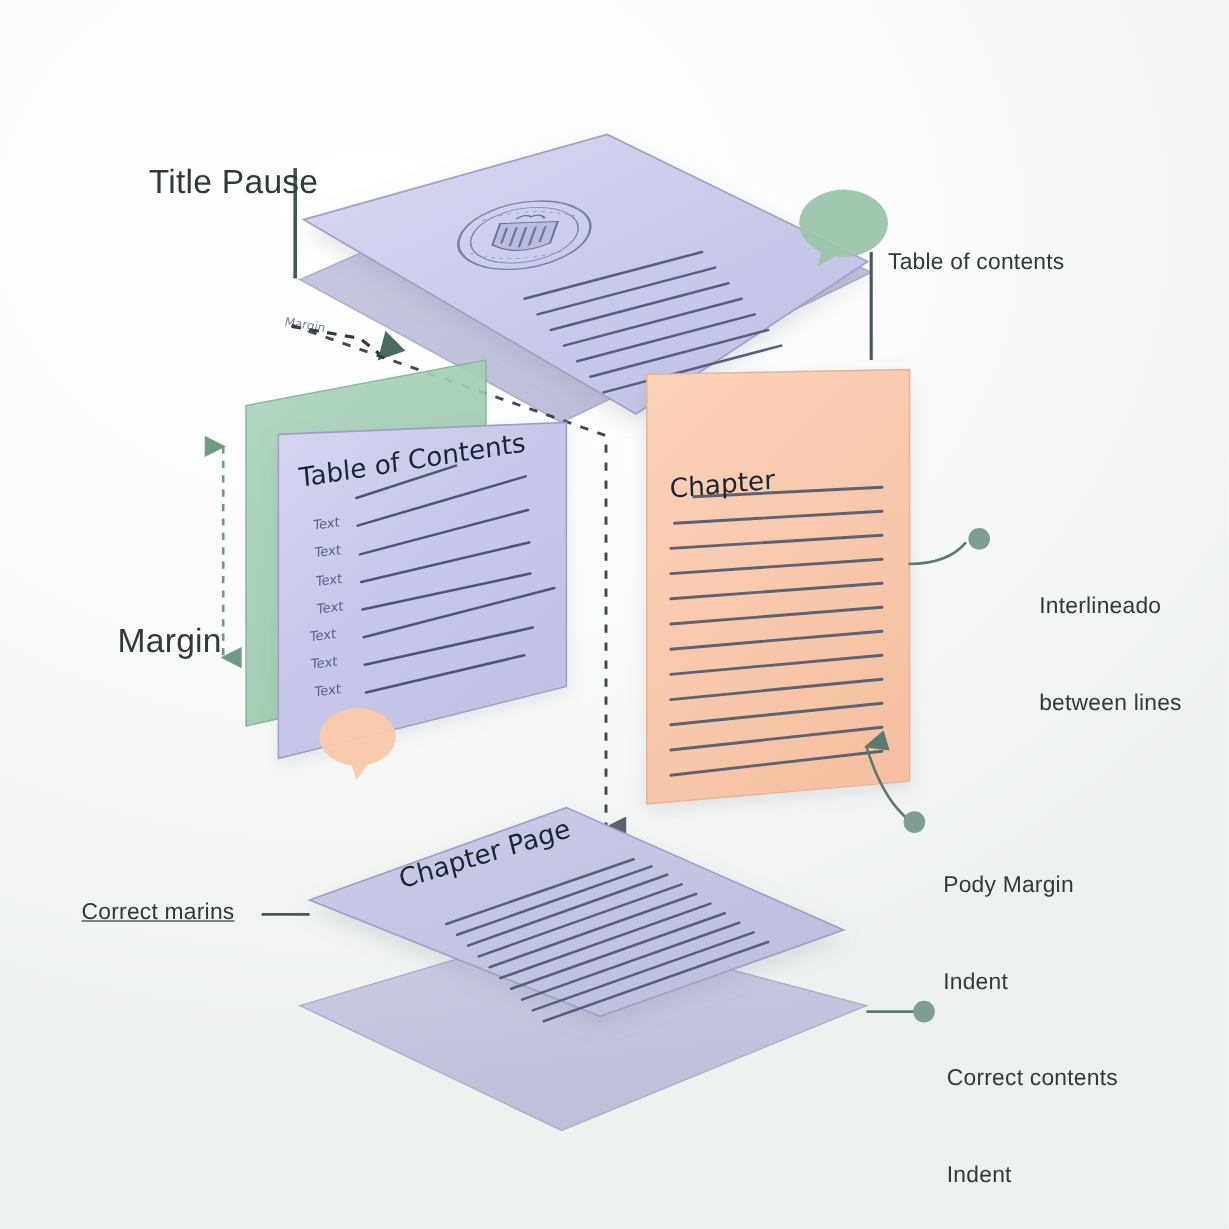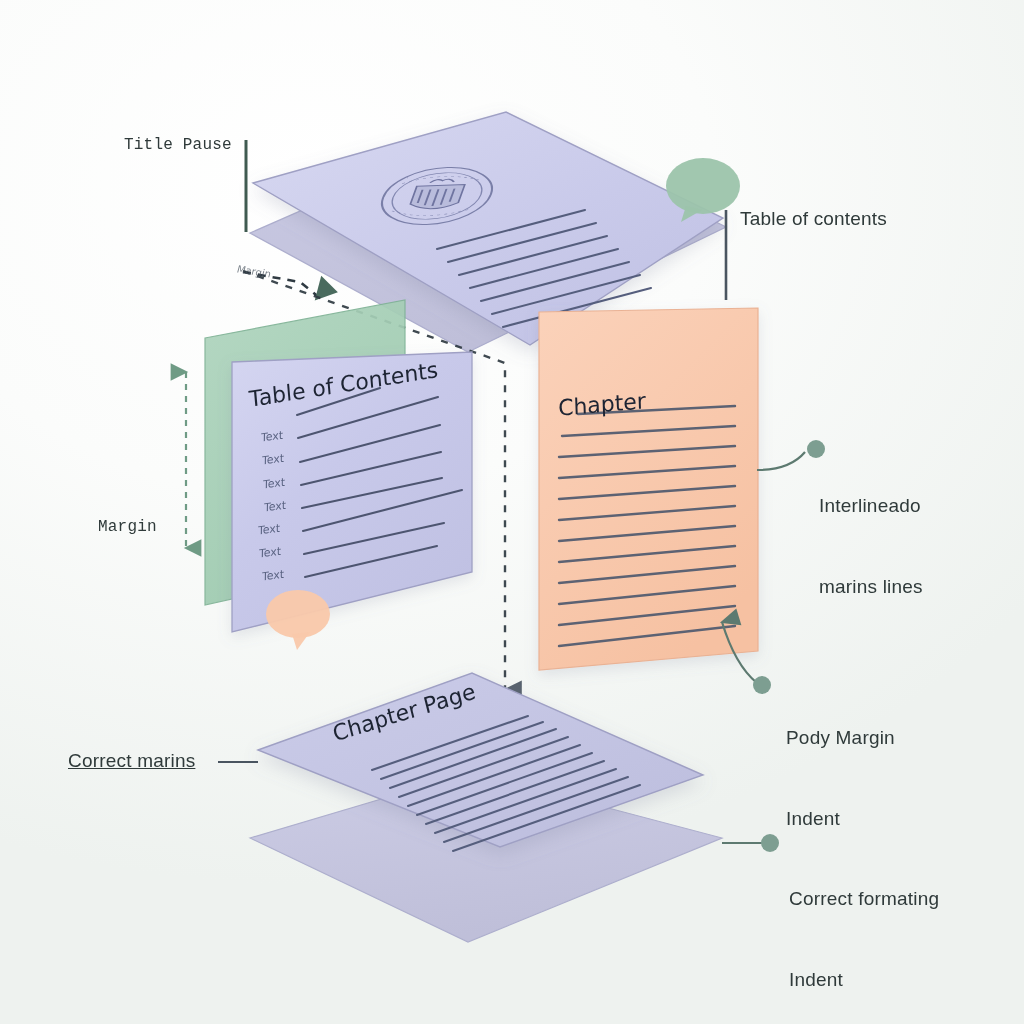--- a/index.html
+++ b/index.html
@@ -12,21 +12,21 @@
   #stage{position:relative;width:1024px;height:1024px;}
   svg.layer{position:absolute;left:0;top:0;width:1024px;height:1024px;}
 
   .lbl{
     position:absolute;
     color:#2f3a3a;
     font-family:"Liberation Sans", sans-serif;
     white-space:pre;
     letter-spacing:.2px;
   }
-  .lbl-lg{font-size:16px;font-family:Liberation Mono, monospace;}
+  .lbl-lg{font-size:28px;}
   .lbl-md{font-size:19px;}
   .lbl-2{line-height:27px;}
 
   .paper-title{
     position:absolute;
     color:#1d2433;
     font-family:"DejaVu Sans", sans-serif;
     font-size:22px;
     white-space:pre;
   }
@@ -246,32 +246,32 @@
   <div class="toc-ent" style="left:261px;top:430px;transform:rotate(-7deg) skewX(-8deg);">Text</div>
   <div class="toc-ent" style="left:262px;top:453px;transform:rotate(-7deg) skewX(-8deg);">Text</div>
   <div class="toc-ent" style="left:263px;top:477px;transform:rotate(-7deg) skewX(-8deg);">Text</div>
   <div class="toc-ent" style="left:264px;top:500px;transform:rotate(-7deg) skewX(-8deg);">Text</div>
   <div class="toc-ent" style="left:258px;top:523px;transform:rotate(-7deg) skewX(-8deg);">Text</div>
   <div class="toc-ent" style="left:259px;top:546px;transform:rotate(-7deg) skewX(-8deg);">Text</div>
   <div class="toc-ent" style="left:262px;top:569px;transform:rotate(-7deg) skewX(-8deg);">Text</div>
 
   <div class="paper-title" style="left:558px;top:392px;transform:rotate(-5deg) skewX(-3deg);">Chapter</div>
 
-  <div class="lbl lbl-md lbl-2" style="left:819px;top:438px;">
+  <div class="lbl lbl-md lbl-2" style="left:866px;top:438px;">
     <div>Interlineado</div>
-    <div>marins lines</div>
+    <div>between lines</div>
   </div>
 
   <div class="lbl lbl-md lbl-2" style="left:786px;top:670px;">
     <div>Pody Margin</div>
     <div>Indent</div>
   </div>
 
   <div class="lbl lbl-md" style="left:68px;top:750px;text-decoration:underline;">Correct marins</div>
 
   <div class="paper-title" style="left:330px;top:700px;transform:rotate(-17deg) skewX(-3deg);">Chapter Page</div>
 
   <div class="lbl lbl-md lbl-2" style="left:789px;top:831px;">
-    <div>Correct formating</div>
+    <div>Correct contents</div>
     <div>Indent</div>
   </div>
 
 </div>
 
 </body></html>

